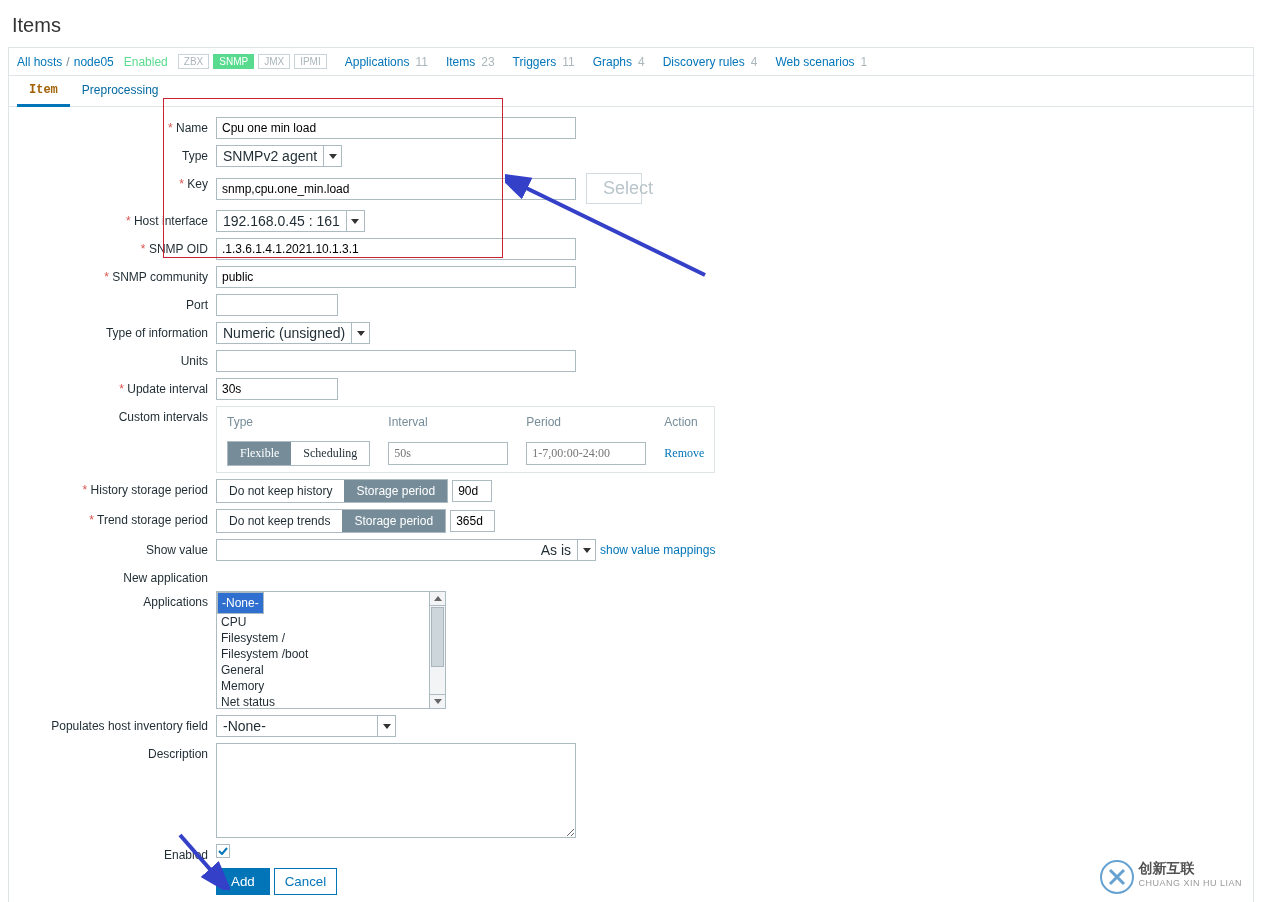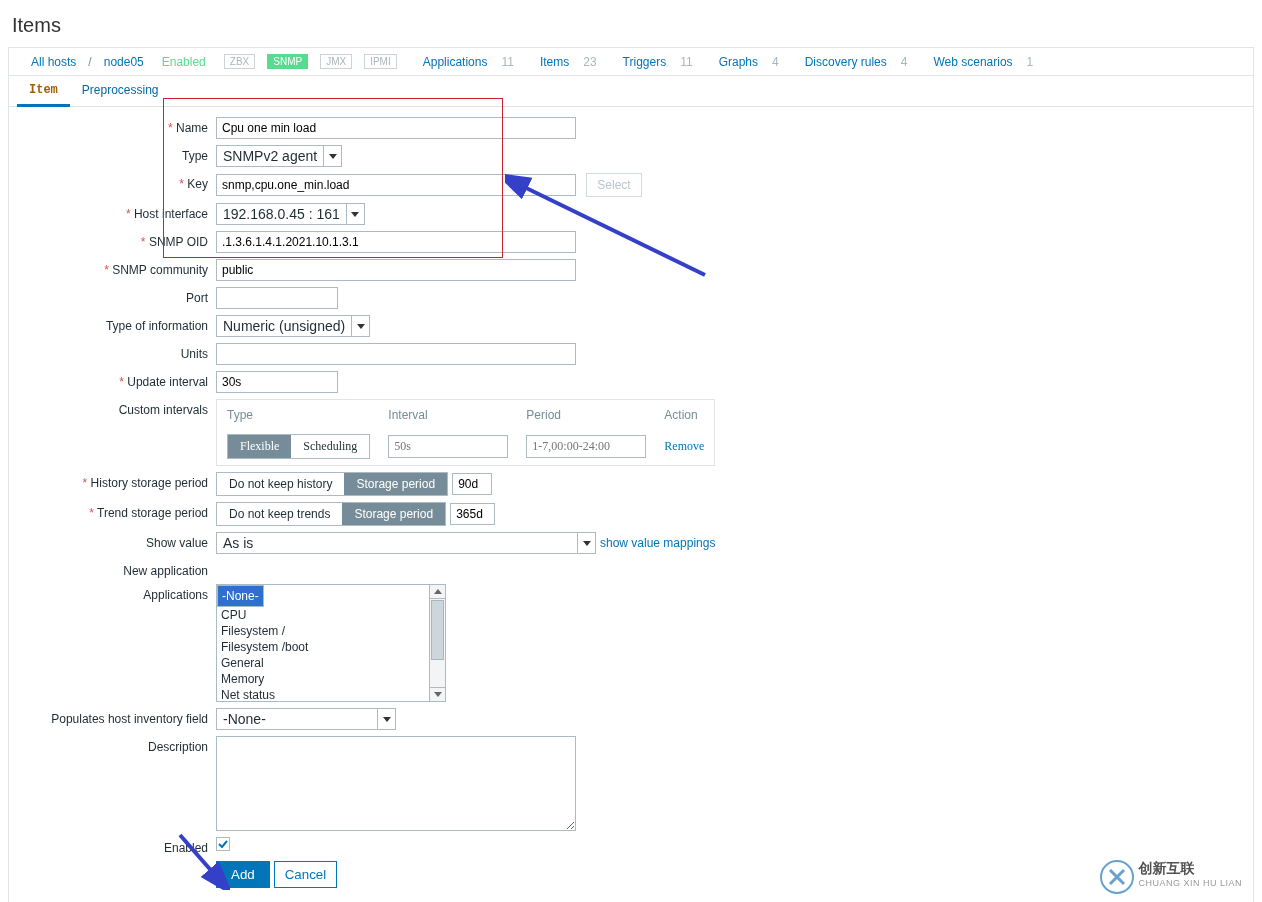--- a/index.html
+++ b/index.html
@@ -1,19 +1,19 @@
 <!DOCTYPE html>
 <html><head>
 <meta charset="utf-8">
 <style>
 * { box-sizing: border-box; margin: 0; padding: 0; }
 body { font-family: Arial, Helvetica, sans-serif; font-size: 12px; color: #1f2c33; background: #fff; }
 .page { padding: 8px; }
 h1 { font-size: 20px; font-weight: normal; color: #333; margin: 6px 4px 10px; }
-.nav { border: 1px solid #dfe4e7; padding: 6px 22px; display: flex; align-items: center; gap: 12px; color: #768d99; font-size: 12px; }
+.nav { border: 1px solid #dfe4e7; padding: 6px 8px; display: flex; align-items: center; gap: 4px; color: #768d99; font-size: 12px; }
 .nav a { color: #0275b8; text-decoration: none; }
 .nav .sep { color: #768d99; }
 .nav .enabled { color: #59db8f; margin: 0 6px; }
 .nav .tag { display: inline-block; padding: 1px 5px; font-size: 10px; border: 1px solid #c9d4d9; color: #aab6bb; background: #fff; }
 .nav .tag.green { background: #59db8f; color: #fff; border-color: #59db8f; }
 .nav .navlink { color: #0275b8; margin-left: 14px; }
 .nav .count { color: #aab6bb; margin-left: 2px; }
 .form-wrap { border: 1px solid #dfe4e7; border-top: none; padding-bottom: 10px; }
 .tabs { display: flex; border-bottom: 1px solid #dfe4e7; padding-left: 8px; }
 .tab { padding: 7px 12px; color: #0369a1; cursor: pointer; }
@@ -23,21 +23,21 @@
 .label { width: 207px; text-align: right; padding-right: 8px; padding-top: 4px; color: #1f2c33; white-space: nowrap; }
 .label .req { color: #d9534f; }
 .ctrl { display: flex; align-items: center; gap: 4px; }
 input[type=text], textarea { border: 1px solid #acbbc2; padding: 3px 5px; font-size: 12px; font-family: inherit; }
 .w360 { width: 360px; }
 .w110 { width: 122px; }
 .sel { display: inline-flex; align-items: center; border: 1px solid #acbbc2; background: #fff; height: 22px; }
 .sel span { padding: 0 6px; font-size: 14px; }
 .sel .arrow { width: 18px; height: 20px; border-left: 1px solid #acbbc2; display: flex; align-items: center; justify-content: center; }
 .sel .arrow svg { width: 8px; height: 5px; }
-.btn { border: 1px solid #acbbc2; background: #fff; padding: 4px 10px; font-size: 12px; color: #333; cursor: pointer; }
+.btn { border: 1px solid #acbbc2; background: #fff; padding: 4px 16px; font-size: 18px; color: #333; cursor: pointer; }
 .btn.disabled { color: #b9c5ca; border-color: #d1dbe0; cursor: default; }
 .segment { display: inline-flex; border: 1px solid #acbbc2; }
 .segment .seg { padding: 4px 12px; font-size: 12px; cursor: pointer; }
 .segment .seg.active { background: #768d99; color: #fff; }
 .link { color: #0275b8; text-decoration: none; cursor: pointer; }
 .intervals { border: 1px solid #dfe4e7; width: 450px; }
 .intervals th { text-align: left; font-weight: normal; color: #768d99; padding: 6px 8px; font-size: 12px; }
 .intervals td { padding: 4px 8px; font-family: Liberation Serif, serif; }
 .intervals input { width: 120px; }
 .appbox { width: 230px; height: 118px; border: 1px solid #acbbc2; display: flex; }
@@ -223,21 +223,21 @@
           <div class="segment">
             <div class="seg">Do not keep trends</div>
             <div class="seg active">Storage period</div>
           </div>
           <input type="text" style="width: 45px;" value="365d">
         </div>
       </div>
       <div class="row">
         <div class="label">Show value</div>
         <div class="ctrl">
-          <div class="sel" style="width:380px;justify-content:space-between;">
+          <div class="sel" style="width:380px;justify-content:flex-end;">
               <span>As is</span>
               <div class="arrow">
                 <svg viewBox="0 0 8 5">
                   <path d="M0 0 L4 5 L8 0 Z" fill="#333"></path>
                 </svg>
               </div>
             </div>
           <a class="link">show value mappings</a>
         </div>
       </div>

